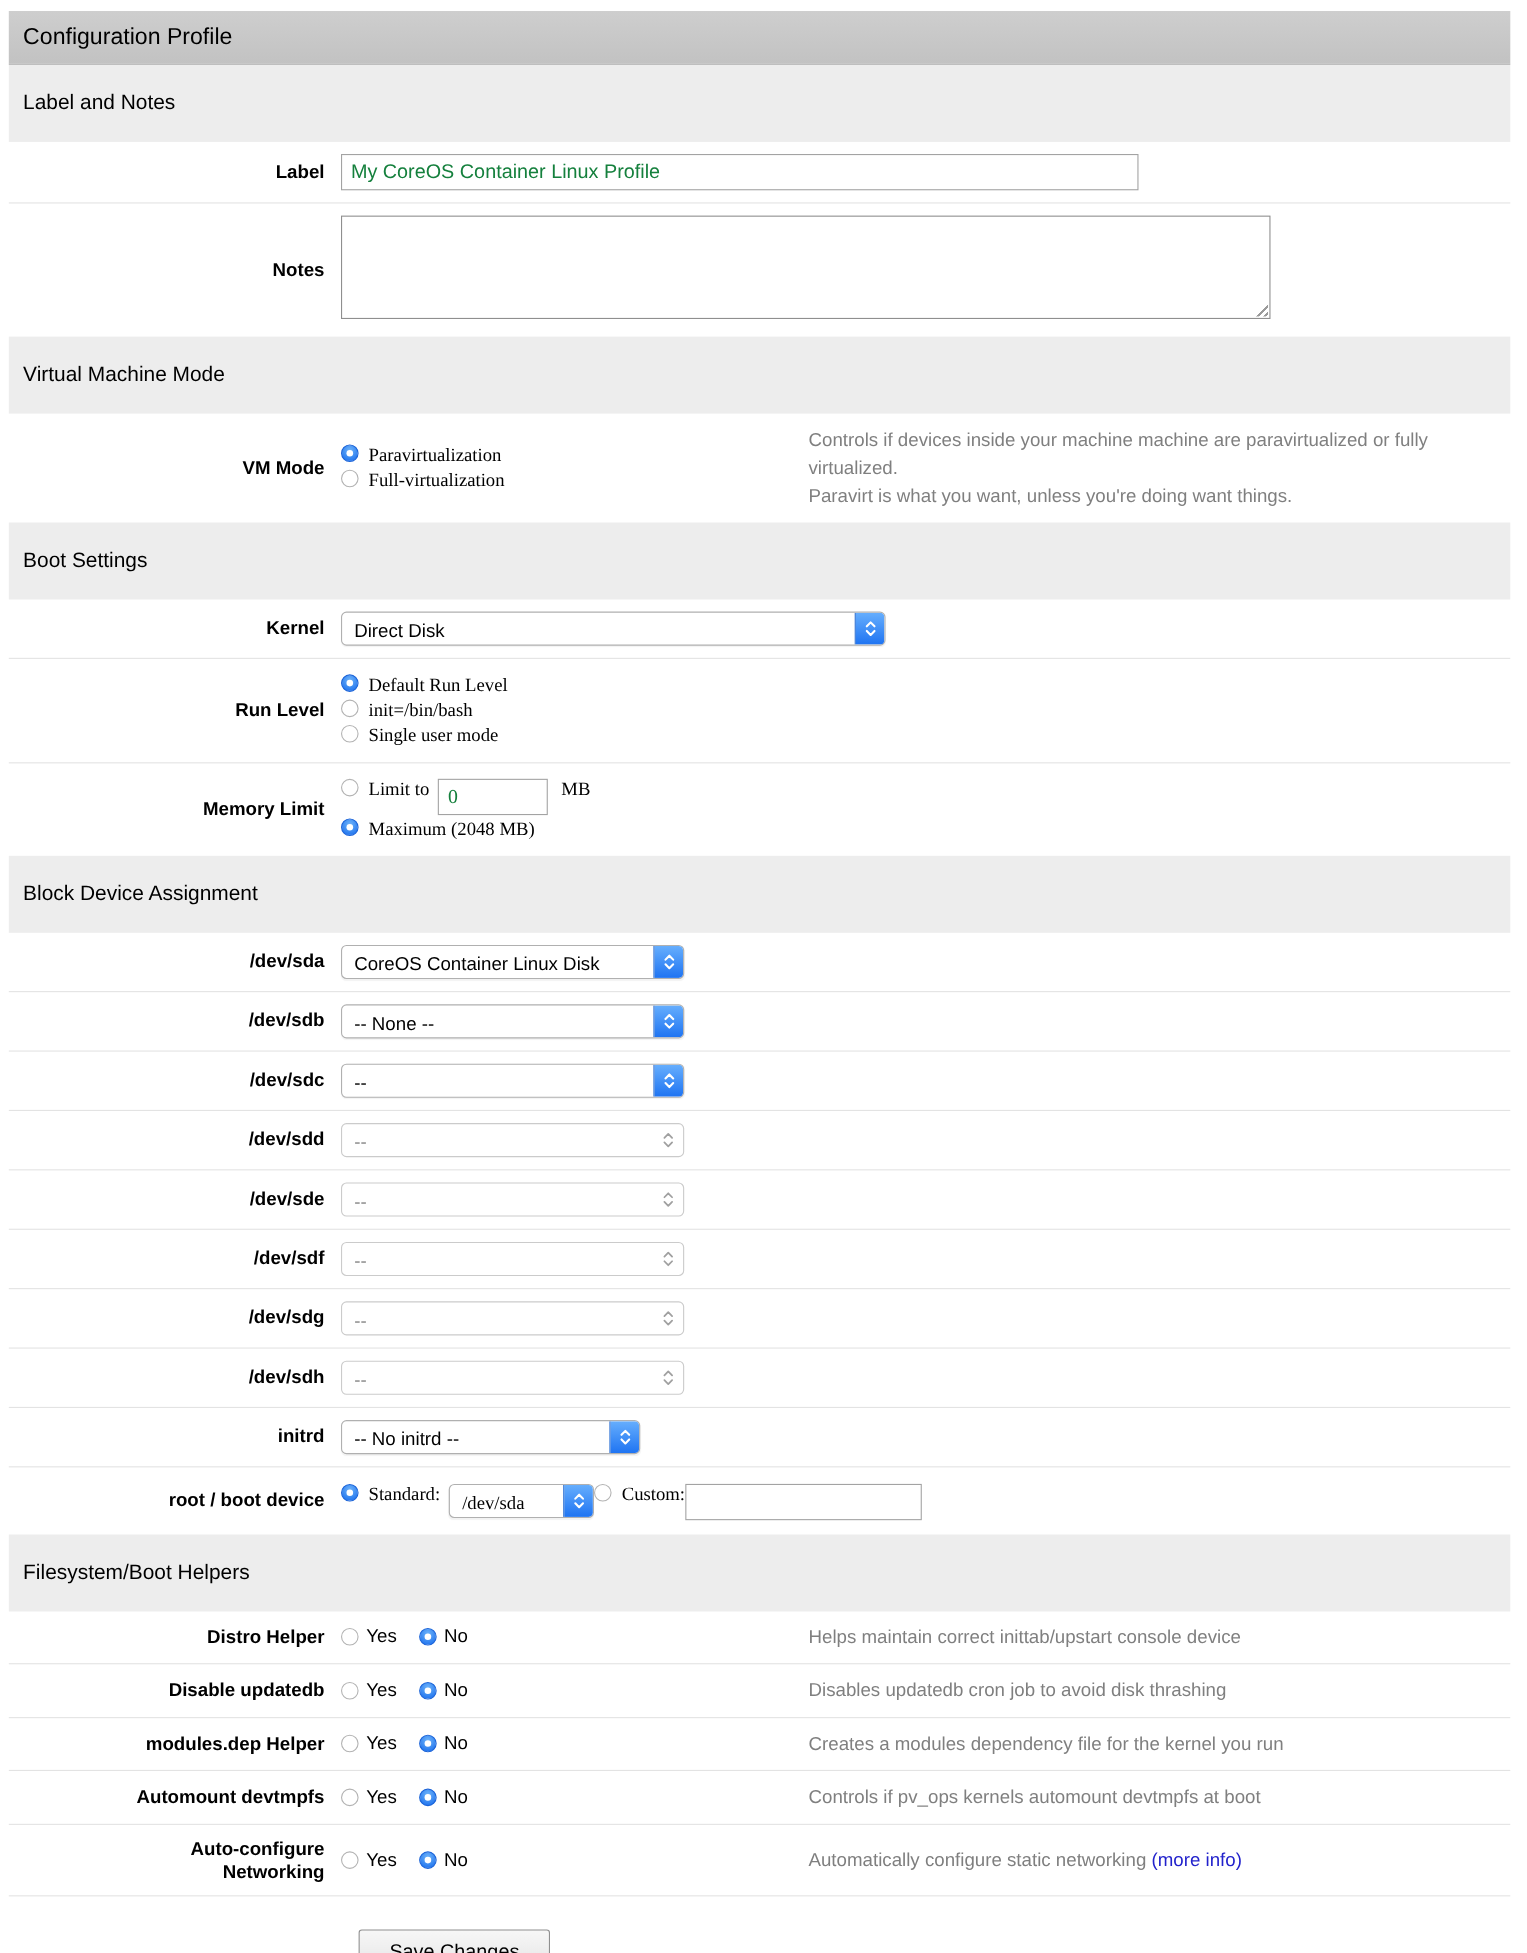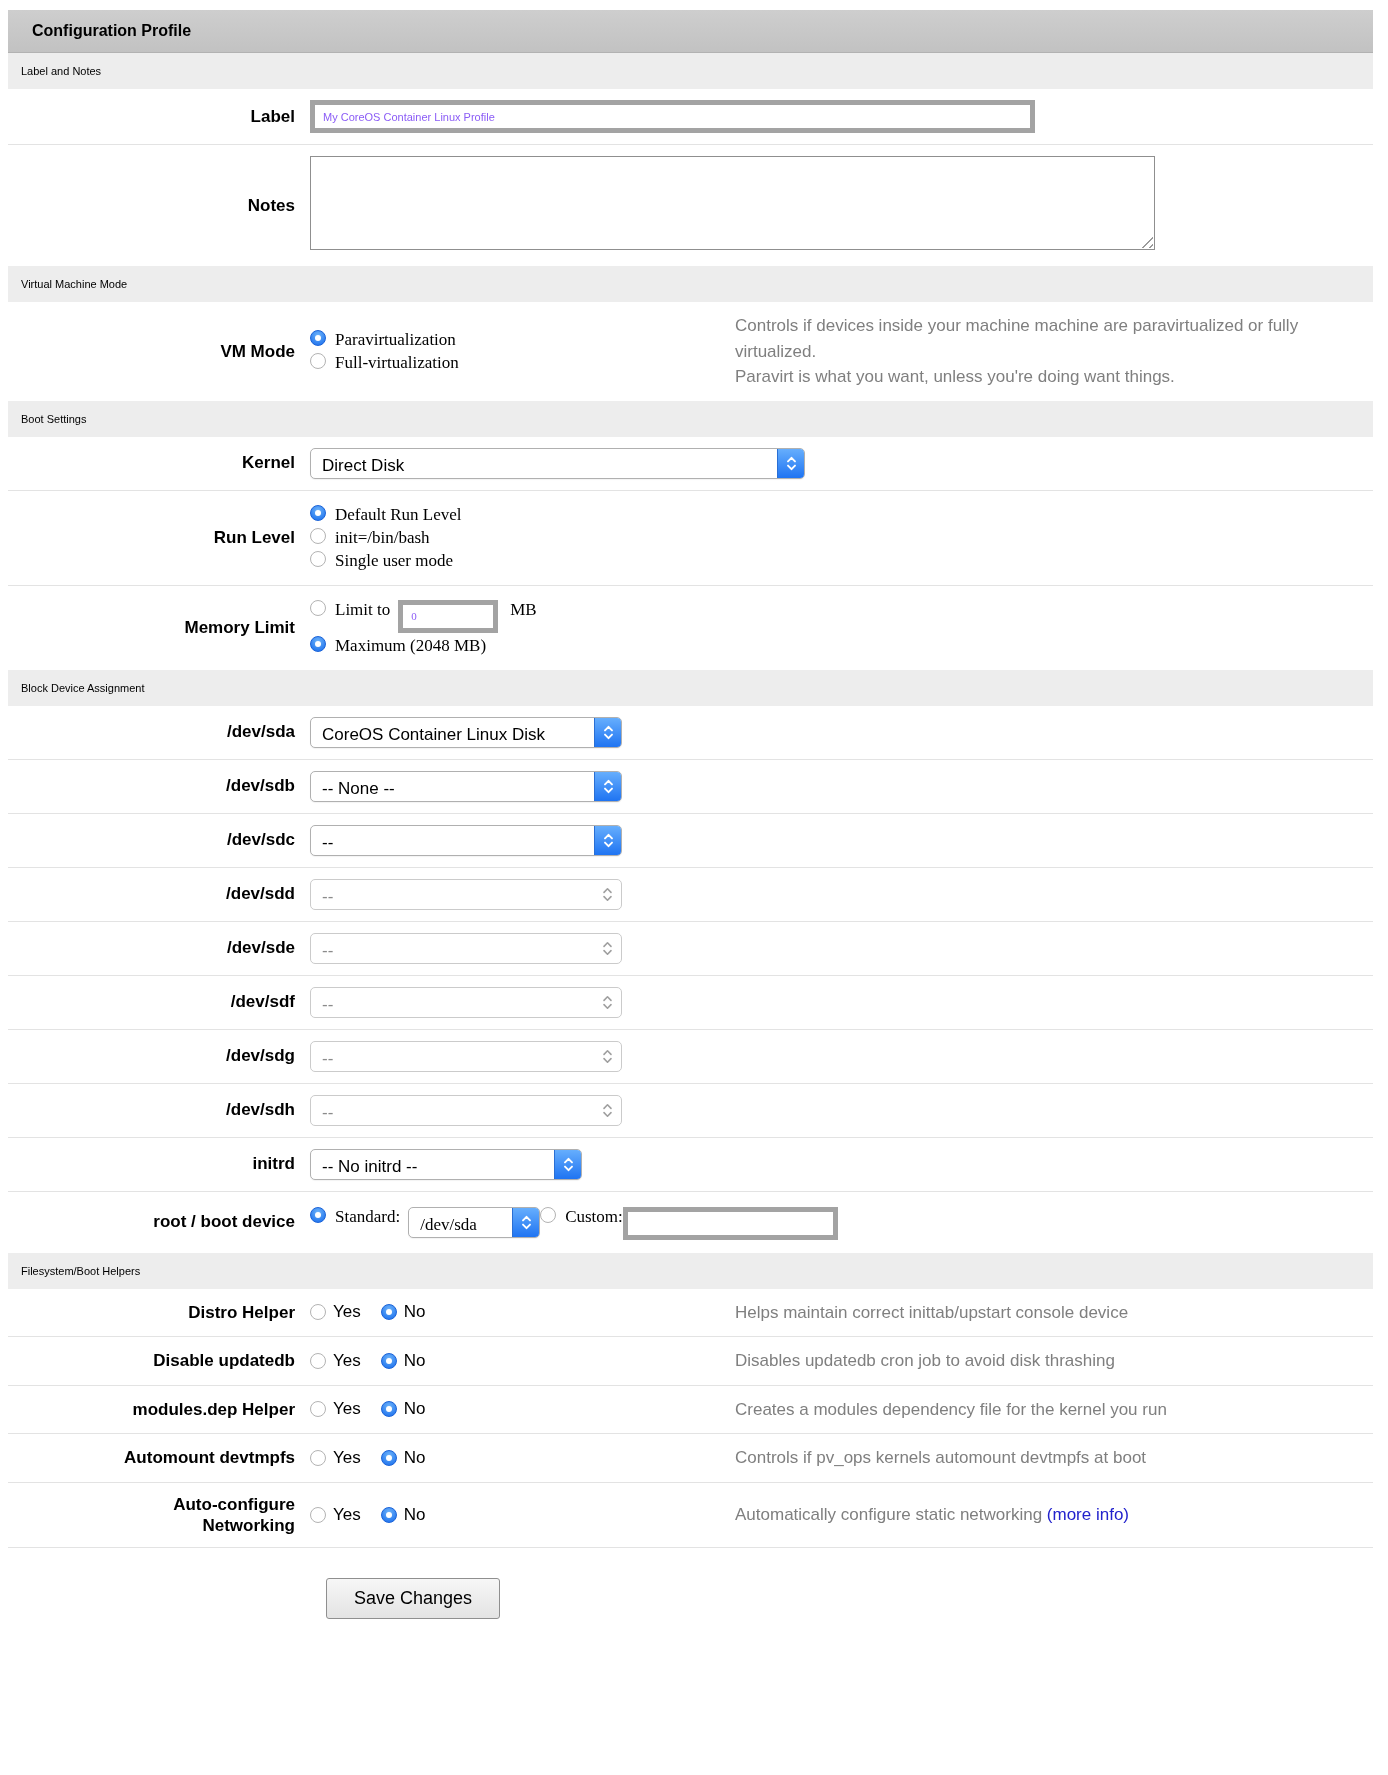--- a/index.html
+++ b/index.html
@@ -7,44 +7,44 @@
   body {
     font-family: "Liberation Sans", "DejaVu Sans", sans-serif;
     color:#000; font-size:17px;
   }
   .panel { margin:10px 8px 0 8px; width:1365px; }
 
   
   .bar-title {
     background: linear-gradient(180deg,#cecece,#c2c2c2);
     border-bottom:1px solid #b2b2b2;
-    font-weight:bold; font-size:16px; padding:12px 24px;
+    font-weight:normal; font-size:21px; padding:12px 13px;
   }
   .bar-section {
-    background:#ededed; font-size:11px; padding:12px 13px;
+    background:#ededed; font-size:19px; padding:24px 13px;
   }
 
   
   .rows .row { display:flex; align-items:center; padding:11px 0; }
   .rows .row + .row { border-top:1px solid #e3e3e3; }
   .row.sep-bottom { border-bottom:1px solid #e3e3e3; }
   .col-label {
     width:302px; flex-shrink:0; text-align:right;
     font-weight:bold; padding-right:15px; line-height:1.25;
   }
   .col-label .wrapcap { display:inline-block; max-width:170px; }
   .col-mid { width:425px; flex-shrink:0; }
   .col-content { flex:1; }
   .col-help { flex:1; color:#7f7f7f; line-height:1.5; padding-right:10px; }
   .col-help a { color:#2222cc; text-decoration:none; }
 
   
   .txt {
-    border:5px solid #a3a3a3; height:33px; font-size:11px;
-    font-family:inherit; padding:0 8px; background:#fff; color:#8b5cf6;
+    border:1px solid #a3a3a3; height:33px; font-size:18px;
+    font-family:inherit; padding:0 8px; background:#fff; color:#15803d;
   }
   .txt-label { width:725px; }
   .txt-mem { width:100px; }
   .txt-custom { width:215px; height:33px; }
   .notes-wrap { position:relative; display:inline-block; }
   .txt-notes {
     width:845px; height:94px; border:1px solid #8f8f8f;
     font-family:inherit; font-size:17px; padding:6px 8px; resize:none;
     display:block; background:#fff;
   }

